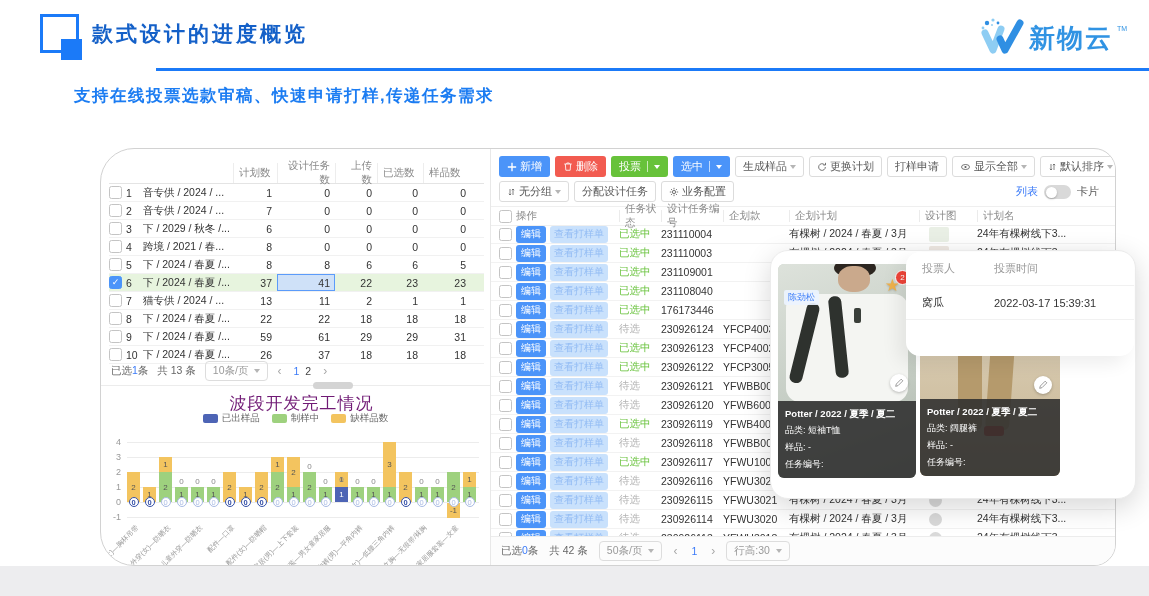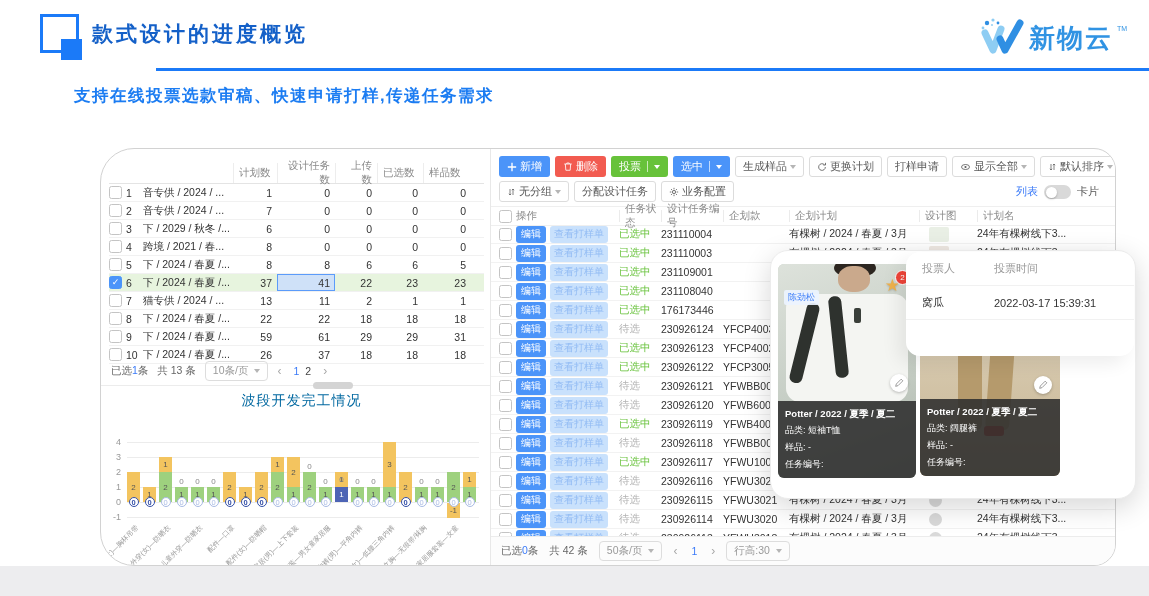--- a/index.html
+++ b/index.html
@@ -34,21 +34,21 @@
   .cb.on{background:#4b94f9;border-color:#4b94f9;color:#fff}
   .lt-pg{position:absolute;left:10px;top:212px;display:flex;align-items:center;gap:9px;font-size:10.5px;color:#666}
   .pg-box{border:1px solid #ddd;border-radius:4px;padding:2px 7px;color:#999;display:flex;gap:6px;align-items:center}
   .pg-ar{color:#a8a8a8;font-size:12px}
   .pg-num{color:#444;padding:0 3px}.pg-num.act{color:#3a7af8}
   .blue-num{color:#3a7af8}
   .caret{width:0;height:0;border-left:3.5px solid transparent;border-right:3.5px solid transparent;border-top:4px solid #b5b5b5;display:inline-block}
   
   .lt-divider{position:absolute;left:0;right:0;top:236px;border-top:1px solid #ececec}
   .lt-handle{position:absolute;left:212px;top:233px;width:40px;height:7px;background:#d4d4d4;border-radius:4px}
-  .ch-title{position:absolute;top:243px;left:12px;right:0;text-align:center;font-size:14px;color:#0369a1;letter-spacing:1px}
+  .ch-title{position:absolute;top:243px;left:12px;right:0;text-align:center;font-size:17px;color:#701a75;letter-spacing:1px}
   .ch-legend{position:absolute;top:263px;left:0;right:0;display:flex;justify-content:center;gap:12px;font-size:9.5px;color:#666;align-items:center}
   .leg-item{display:flex;align-items:center;gap:4px}
   .chip{width:15px;height:9px;border-radius:2px}
   .plot{position:absolute;left:26px;top:293px;width:352px;height:75px}
   .gl{position:absolute;left:0;right:0;height:1px;background:#ececec}
   .yt{position:absolute;left:0;top:293px;width:22px}
   .yt span{position:absolute;right:2px;font-size:9px;color:#999}
   .bar-seg{position:absolute;display:flex;align-items:center;justify-content:center;font-size:8px;color:#555}
   .abv{position:absolute;font-size:8px;color:#888;width:13px;text-align:center}
   .zl{position:absolute;width:10px;height:10px;border-radius:50%;background:#fff;font-size:7.5px;line-height:9px;text-align:center;box-sizing:border-box}
@@ -282,20 +282,34 @@
           <span>10条/页</span>
           <span class="caret"></span>
         </span>
       <span class="pg-ar">‹</span>
       <span id="lt-pages"><span class="pg-num act">1</span><span class="pg-num">2</span></span>
       <span class="pg-ar">›</span>
     </div>
     <div class="lt-divider"></div>
     <div class="lt-handle"></div>
     <div class="ch-title">波段开发完工情况</div>
+    <div class="ch-legend" id="ch-legend">
+        <span class="leg-item">
+          <span class="chip" style="background: rgb(77, 100, 181);"></span>
+          <span>已出样品</span>
+        </span>
+        <span class="leg-item">
+          <span class="chip" style="background: rgb(158, 209, 126);"></span>
+          <span>制样中</span>
+        </span>
+        <span class="leg-item">
+          <span class="chip" style="background: rgb(243, 196, 95);"></span>
+          <span>缺样品数</span>
+        </span>
+      </div>
     <div class="yt" id="ch-yticks">
         <span style="top: -5px;">4</span>
         <span style="top: 10px;">3</span>
         <span style="top: 25px;">2</span>
         <span style="top: 40px;">1</span>
         <span style="top: 55px;">0</span>
         <span style="top: 70px;">-1</span>
       </div>
     <div class="plot" id="ch-plot">
         <div class="gl" style="top: 0px;"></div>

